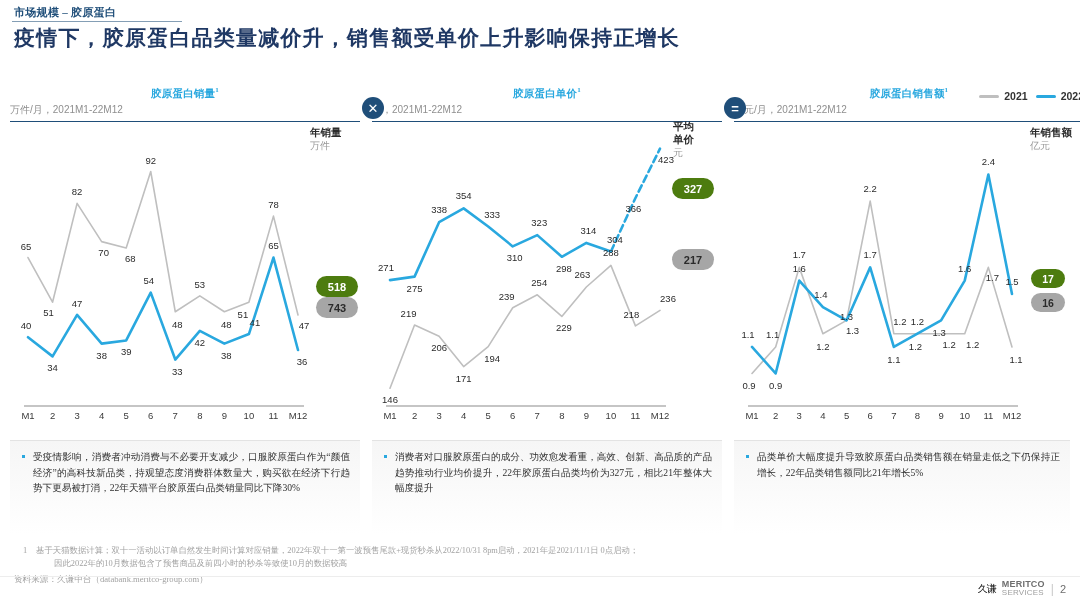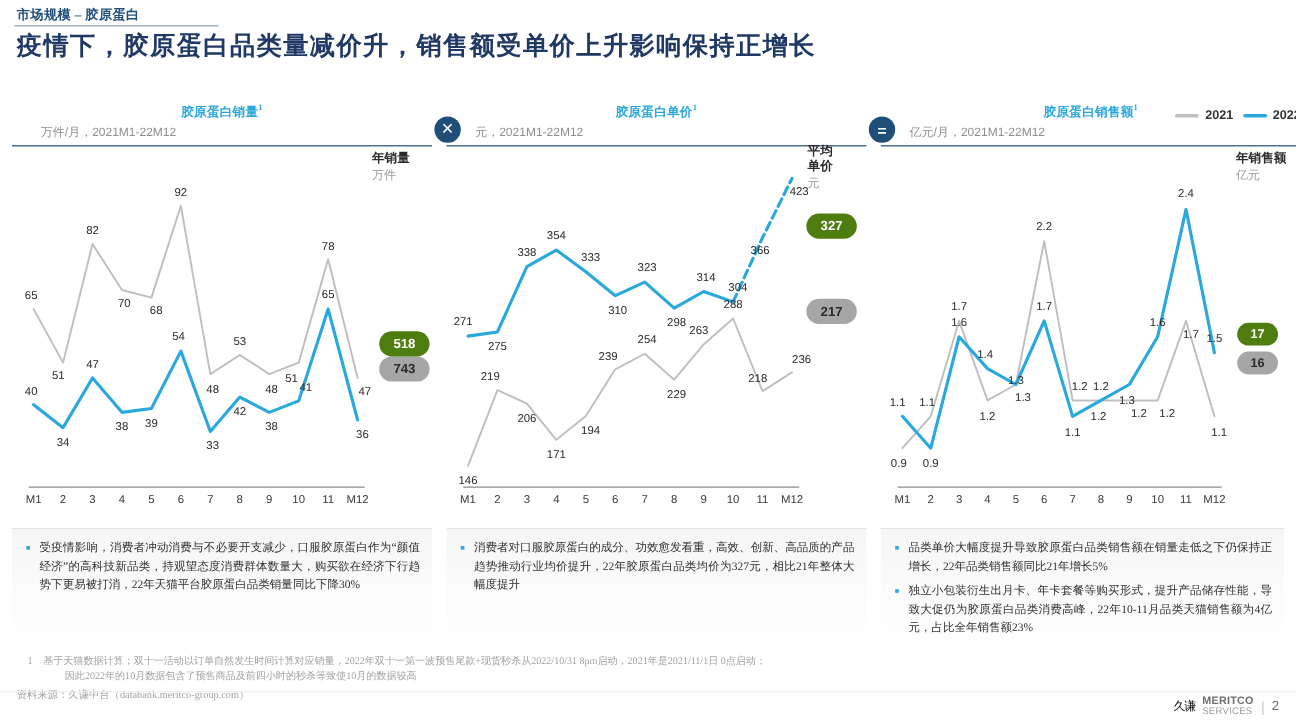--- a/index.html
+++ b/index.html
@@ -37,21 +37,20 @@
   .panel-title {
     font-size: 10.5px; color: #29a8df; font-weight: 700;
     font-family: "Liberation Serif", "DejaVu Serif", serif;
     letter-spacing: .2px;
     text-align: center;
   }
   .panel-title sup { font-size: 7px; }
   .panel-sub {
     margin-top: 2px; font-size: 10px; color: #8f8f8f;
     font-family: "Liberation Sans", sans-serif;
-    margin-left: 24px;
   }
   .panel-rule {
     margin-top: 4px; height: 1.6px; background: #1f4e79; width: 100%;
   }
 
   
   .op {
     position: absolute; top: 97px; width: 22px; height: 22px;
     border-radius: 50%; background: #1f4e79; color: #fff;
     display: flex; align-items: center; justify-content: center;
@@ -335,21 +334,20 @@
     </ul>
   </div>
   <div class="notes n2">
     <ul>
       <li>消费者对口服胶原蛋白的成分、功效愈发看重，高效、创新、高品质的产品趋势推动行业均价提升，22年胶原蛋白品类均价为327元，相比21年整体大幅度提升</li>
     </ul>
   </div>
   <div class="notes n3">
     <ul>
       <li>品类单价大幅度提升导致胶原蛋白品类销售额在销量走低之下仍保持正增长，22年品类销售额同比21年增长5%</li>
-      <li>独立小包装衍生出月卡、年卡套餐等购买形式，提升产品储存性能，导致大促仍为胶原蛋白品类消费高峰，22年10-11月品类天猫销售额为4亿元，占比全年销售额23%</li>
     </ul>
   </div>
 
   <div class="footnotes">
     <div class="fn-row">
       <div class="fn-num">1</div>
       <div class="fn-txt">基于天猫数据计算；双十一活动以订单自然发生时间计算对应销量，2022年双十一第一波预售尾款+现货秒杀从2022/10/31 8pm启动，2021年是2021/11/1日 0点启动；</div>
     </div>
     <div class="fn-cont">因此2022年的10月数据包含了预售商品及前四小时的秒杀等致使10月的数据较高</div>
     <div class="source">资料来源：久谦中台（databank.meritco-group.com）</div>

